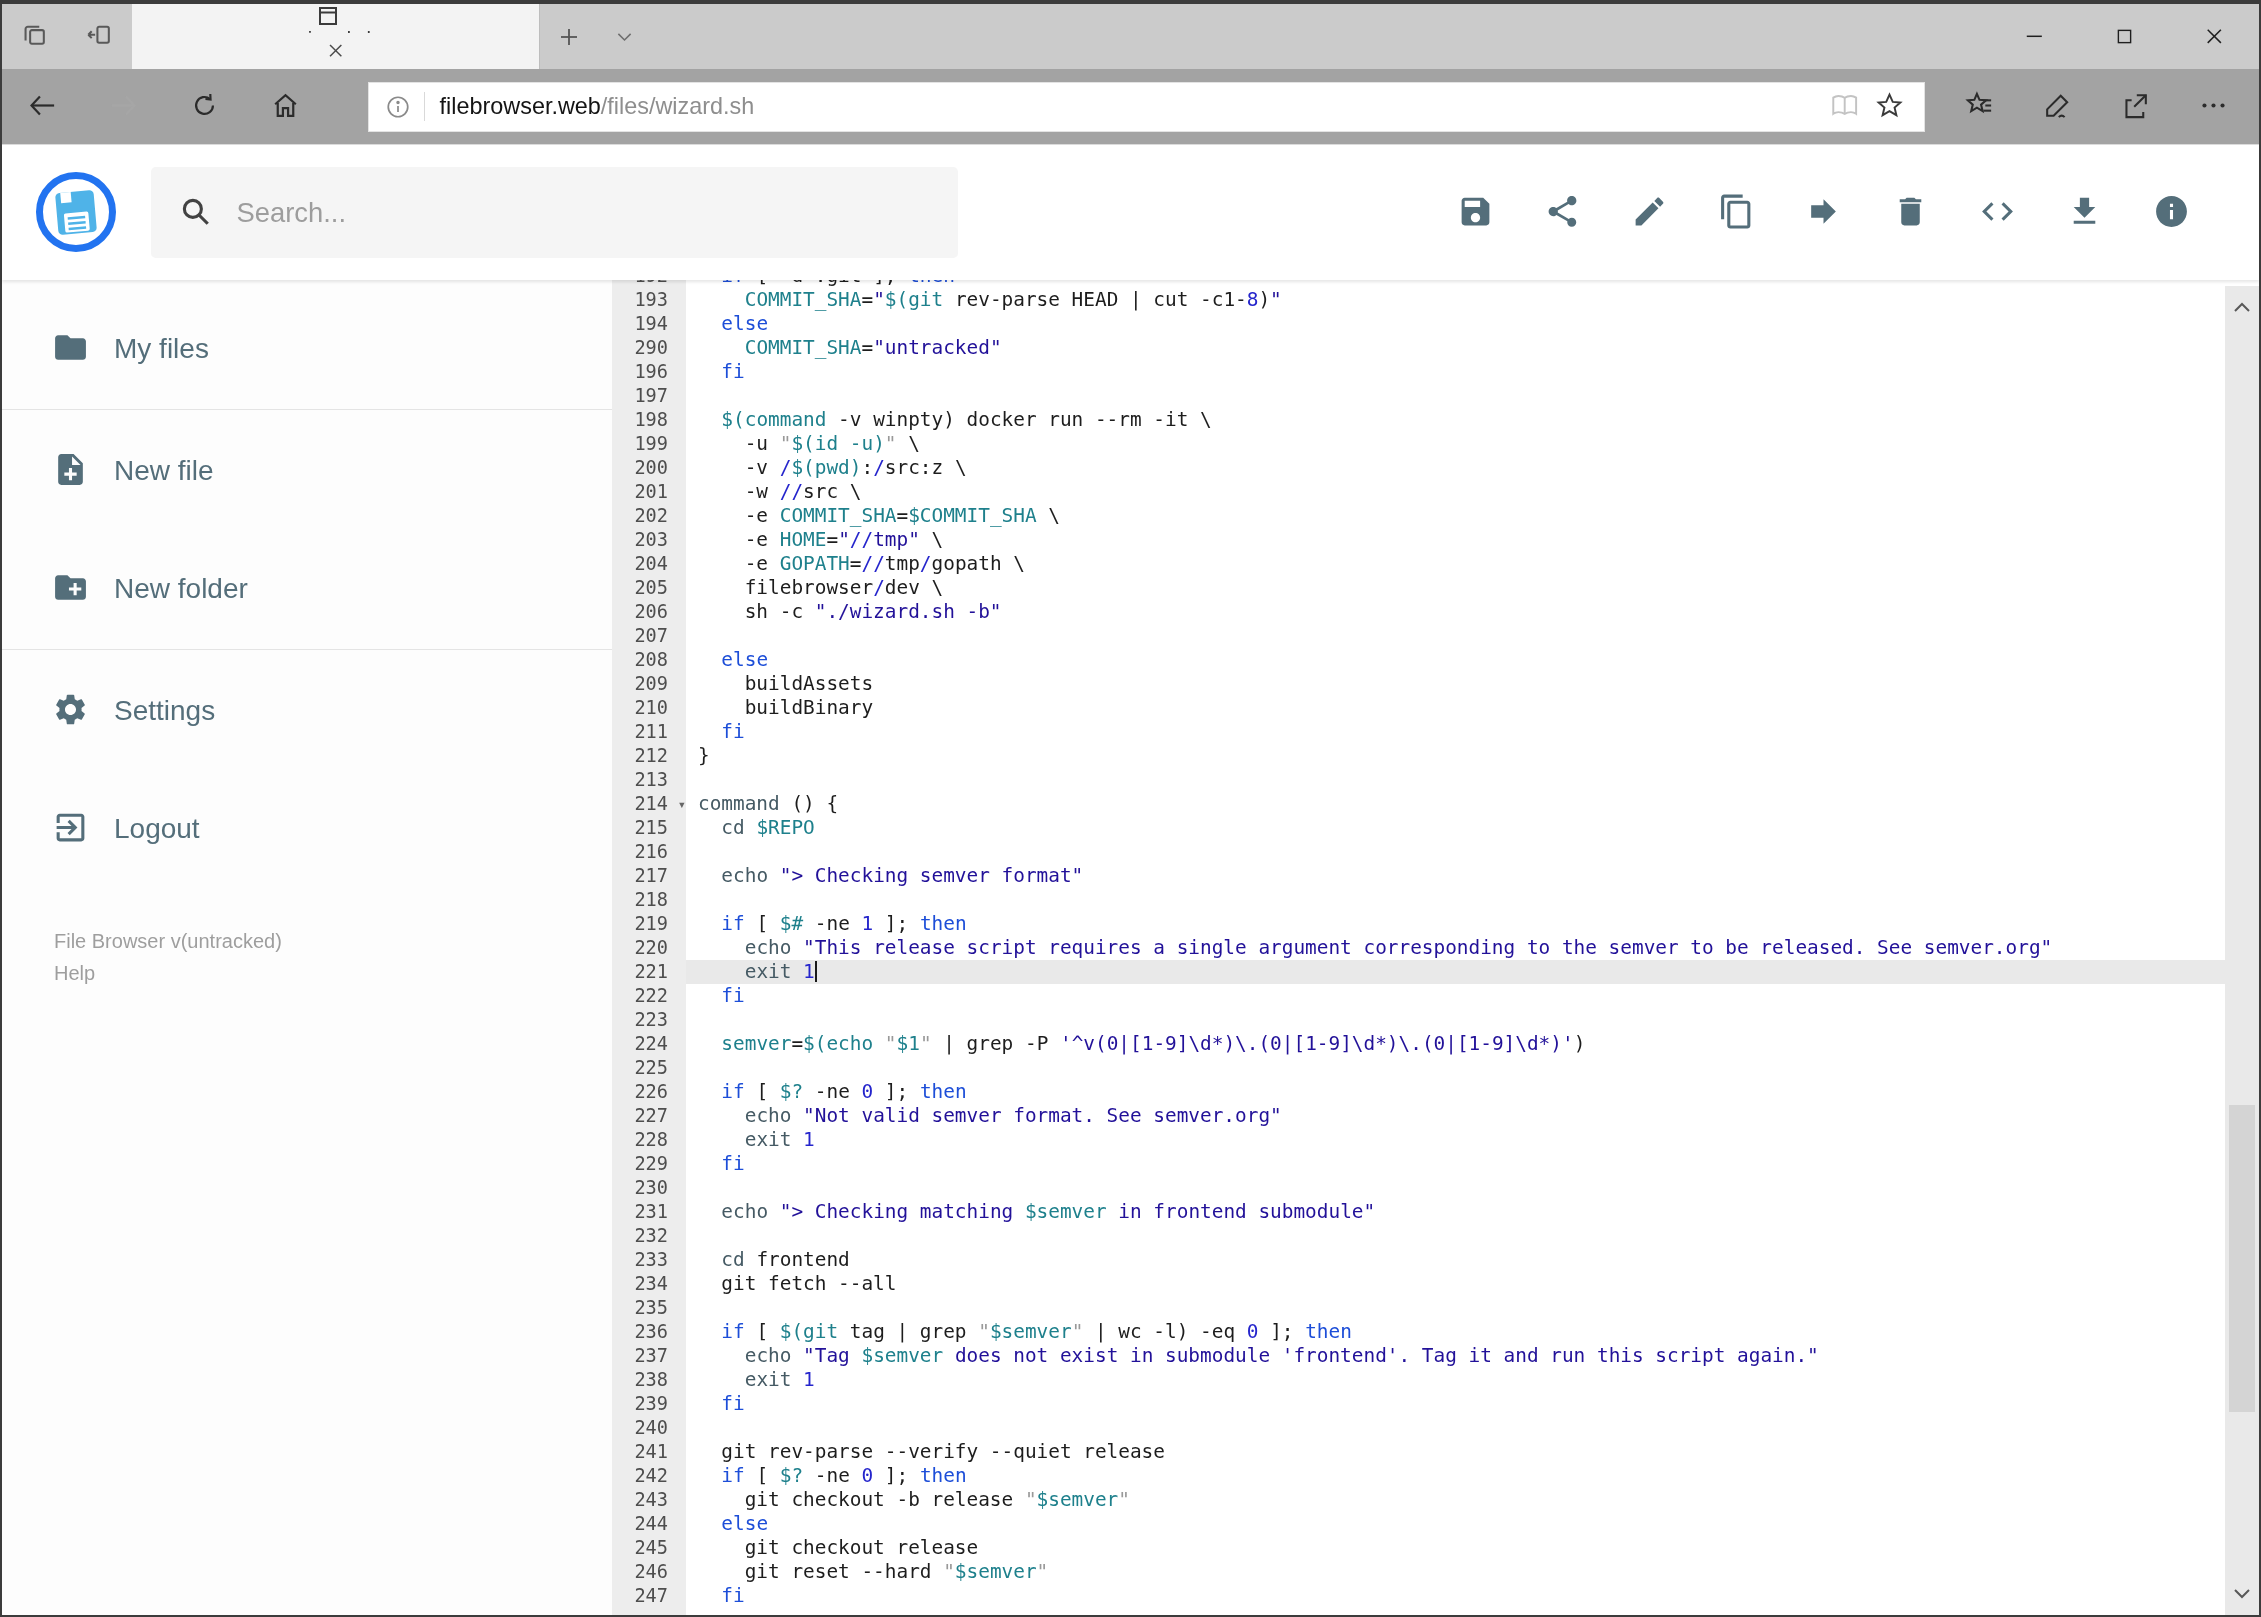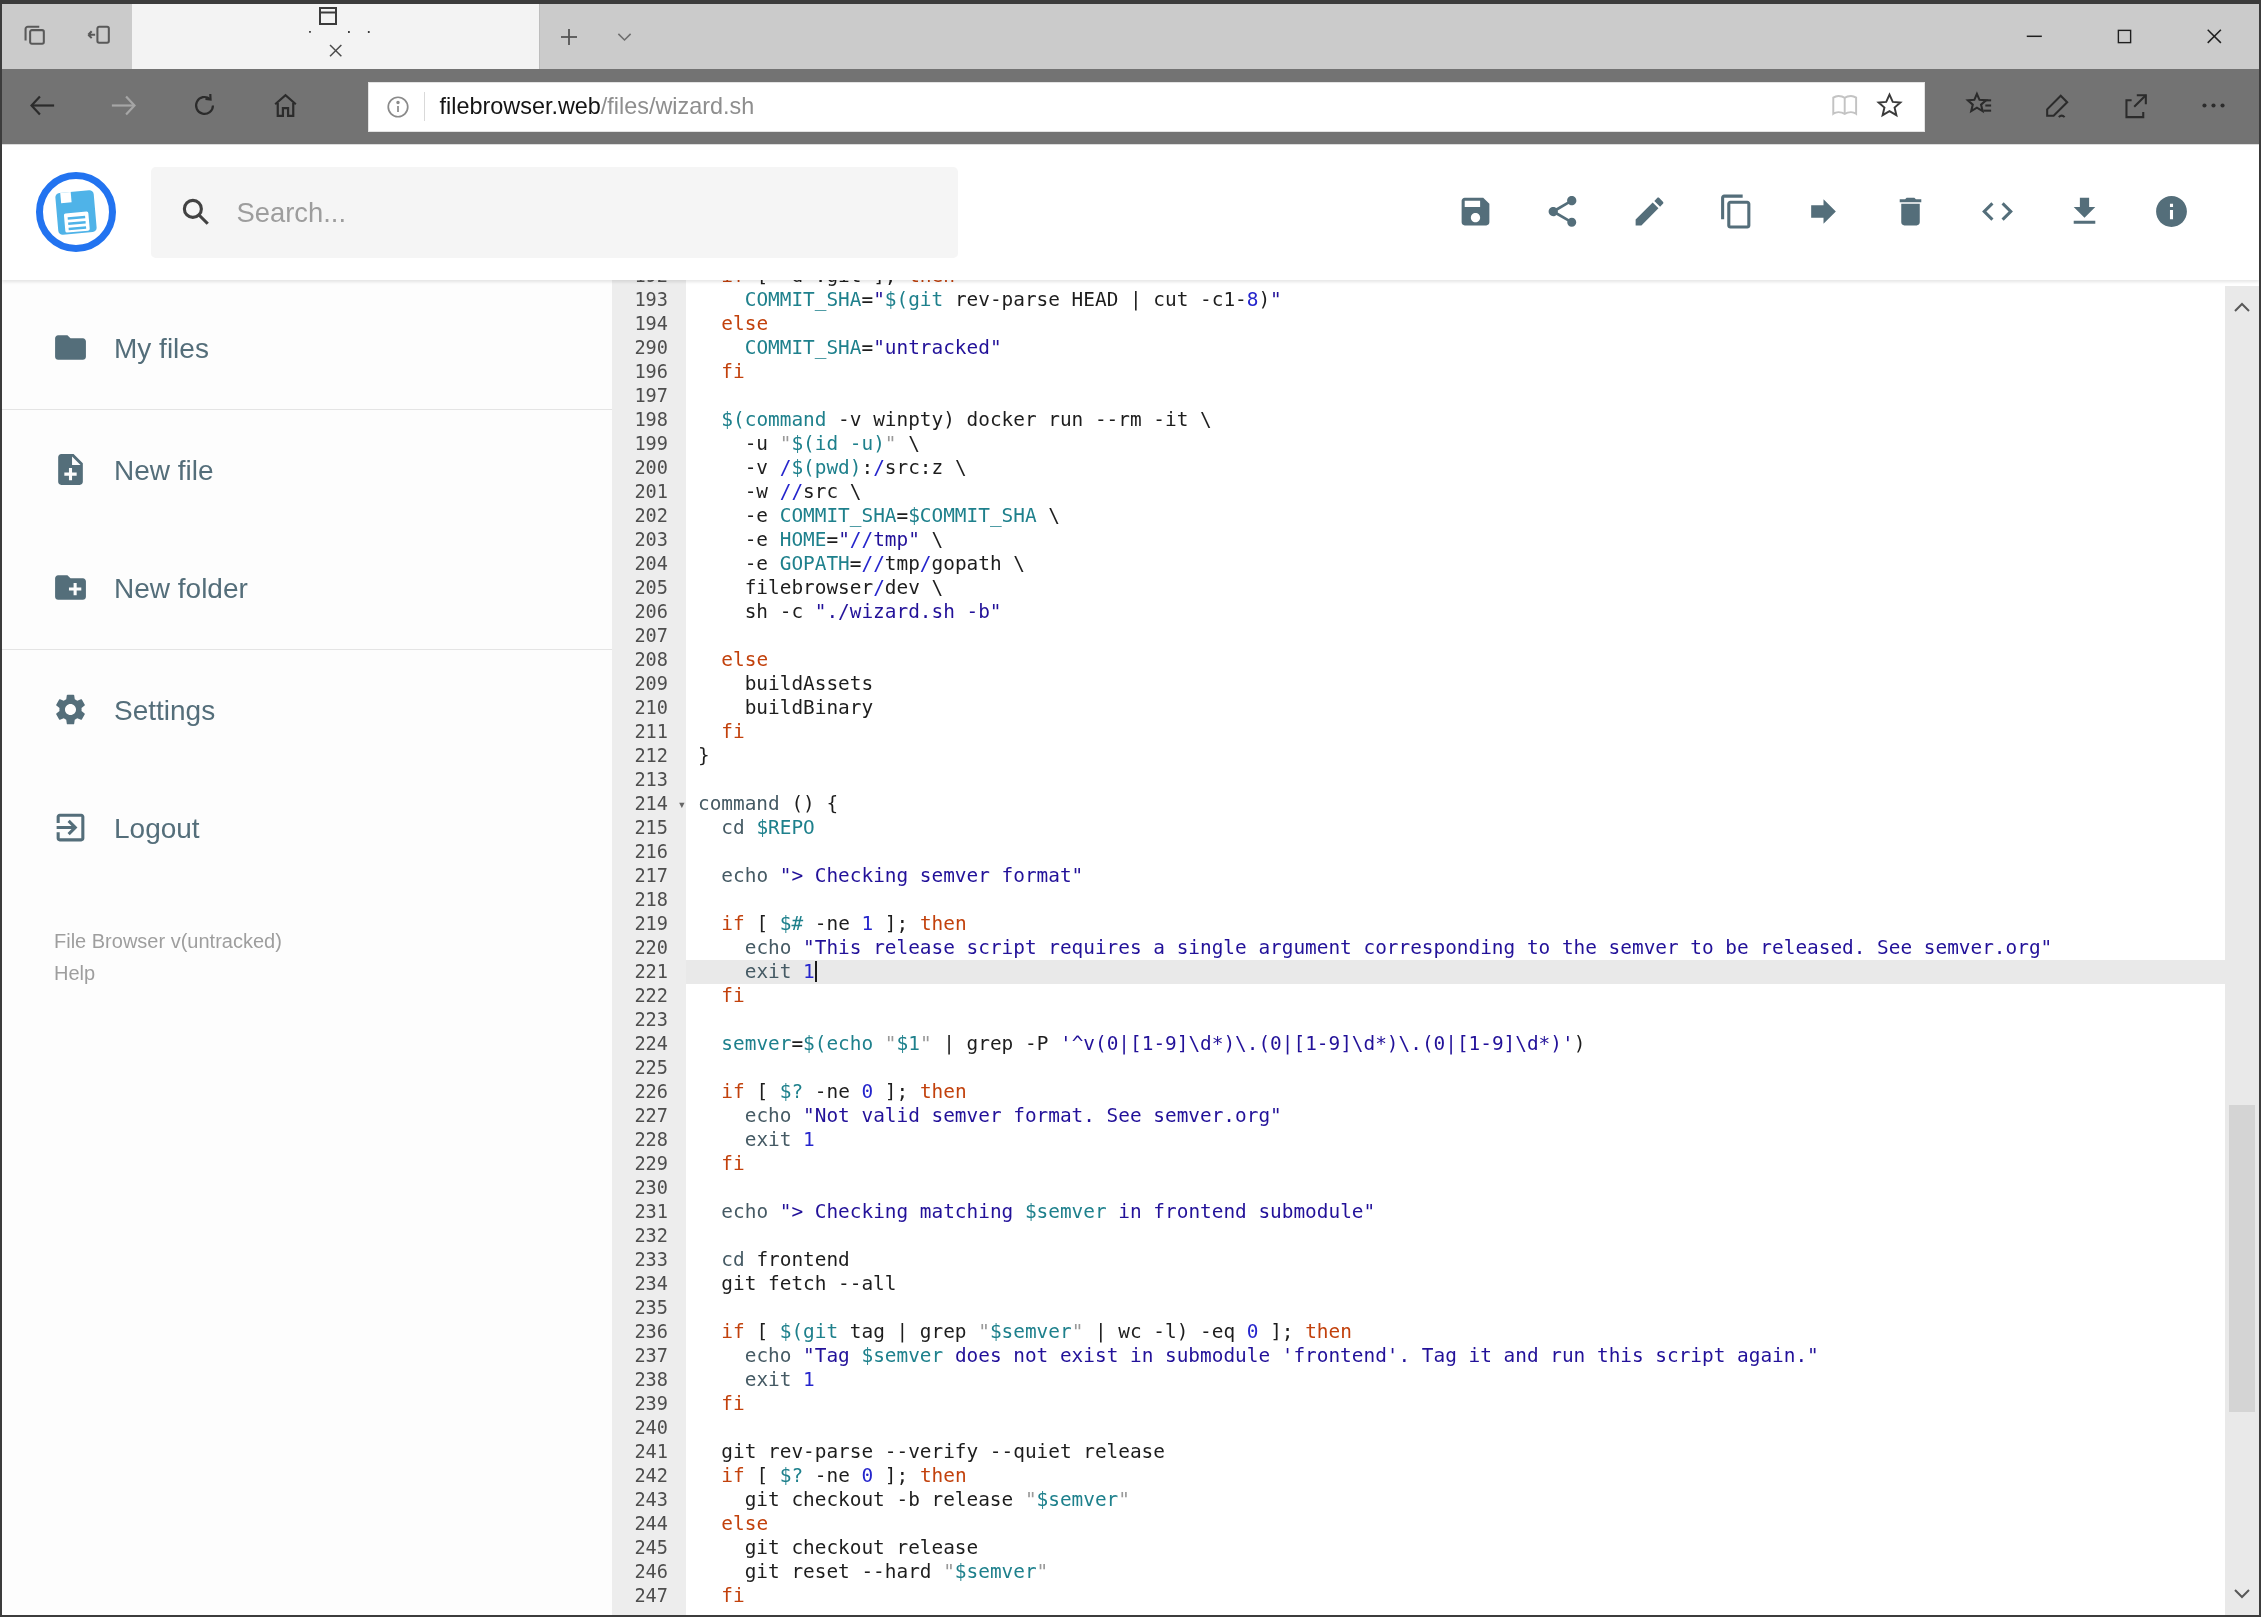--- a/index.html
+++ b/index.html
@@ -15,21 +15,21 @@
   .tabstrip-btn { width:65px; display:flex; align-items:center; justify-content:center; color:#595959; }
   .tab { width:408px; background:#f3f3f3; display:flex; align-items:center; padding:0 18px; position:relative; border-right:0.8px solid #bdbdbd;flex-direction:column; }
   .tab-favicon { width:24px; height:24px; margin-right:16px; flex:0 0 auto; }
   .tab-title { font-size:20px; color:#3b3b3b; flex:1; white-space:nowrap; overflow:hidden; }
   .tab-close { width:36px; height:36px; display:flex; align-items:center; justify-content:center; color:#4a4a4a; }
   .newtab-btn { width:58px; display:flex; align-items:center; justify-content:center; color:#555; }
   .tablist-btn { width:52px; display:flex; align-items:center; justify-content:center; color:#6e6e6e; }
   .tabstrip-spacer { flex:1; }
   .win-btn { width:90px; display:flex; align-items:center; justify-content:center; color:#1f1f1f; }
   
-  .navbar { height:76px; background:#737373; display:flex; align-items:center; border-bottom:0.8px solid #dcdcdc; flex:0 0 auto; }
+  .navbar { height:76px; background:#a3a3a3; display:flex; align-items:center; border-bottom:0.8px solid #dcdcdc; flex:0 0 auto; }
   .nav-btn { width:81px; height:76px; display:flex; align-items:center; justify-content:center; color:#2b2b2b; }
   .nav-btn.disabled { color:#a6a6a6; }
   .addressbar { flex:1; height:50px; background:#fff; border:0.8px solid #e3e3e3; margin-left:42px; display:flex; align-items:center; padding:0 11.3px; }
   .ab-info { width:36px; display:flex; align-items:center; justify-content:center; color:#8a8a8a; }
   .ab-sep { width:0.8px; height:29px; background:#d9d9d9; margin:0 14.5px 0 8px; }
   .ab-url { font-size:23.4px; white-space:nowrap; }
   .ab-host { color:#141414; }
   .ab-path { color:#8e8e8e; }
   .ab-spacer { flex:1; }
   .ab-icon { width:45px; display:flex; align-items:center; justify-content:center; }
@@ -64,21 +64,21 @@
   .code { flex:1; white-space:pre; padding-left:12px; color:#1d1d1d; }
   .row.active .code { background:#e9e9e9; }
   .cursor { display:inline-block; width:2.4px; height:21px; background:#1a1a1a; vertical-align:-4px; }
   
   .scrollbar { position:absolute; right:0; top:141px; bottom:0; width:34px; background:#e9e9e9; z-index:10; }
   .sb-arrow { position:absolute; left:0; width:34px; height:37px; display:flex; align-items:center; justify-content:center; color:#585858; }
   .sb-up { top:3.2px; } .sb-down { bottom:3.2px; }
   .sb-thumb { position:absolute; left:4px; width:26px; top:819px; height:307px; background:#d4d4d4; }
   .winrel { position:relative; flex:1; display:flex; flex-direction:column; min-height:0; }
 </style>
-<style>.tk-p{color:#1d1d1d;}.tk-k{color:#c2410c;}.tk-b{color:#455a64;}.tk-v{color:#1e808c;}.tk-s{color:#221199;}.tk-n{color:#2525cc;}.tk-q{color:#999999;}</style></head>
+<style>.tk-p{color:#1d1d1d;}.tk-k{color:#1d4ed8;}.tk-b{color:#455a64;}.tk-v{color:#1e808c;}.tk-s{color:#221199;}.tk-n{color:#2525cc;}.tk-q{color:#999999;}</style></head>
 <body>
 
 <div class="window">
 
   <div class="tabstrip">
     <div class="tabstrip-btn">
       <span>
         <svg width="27.4" height="27.4" viewBox="0 0 24 24" fill="none" stroke="currentColor" stroke-width="1.8">
             <rect x="8" y="8" width="12" height="12" rx="1.5"></rect>
             <path d="M16 5H6a2 2 0 0 0-2 2v10"></path>

